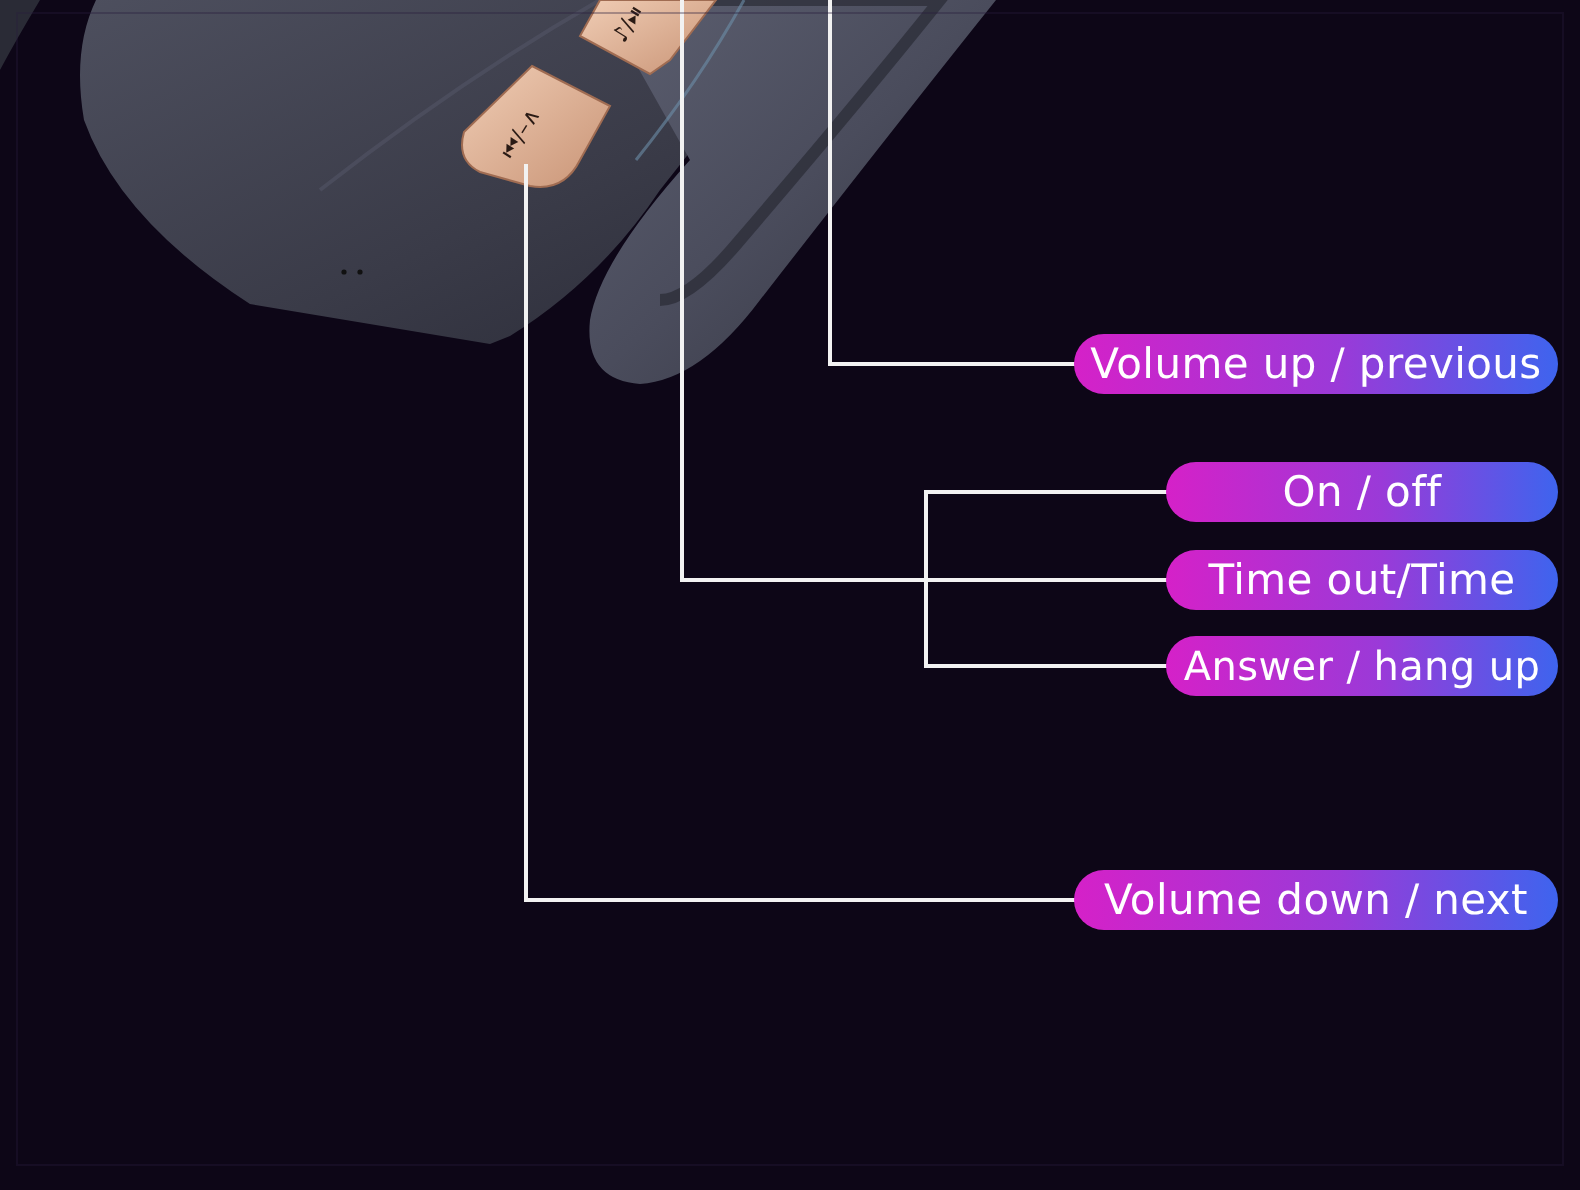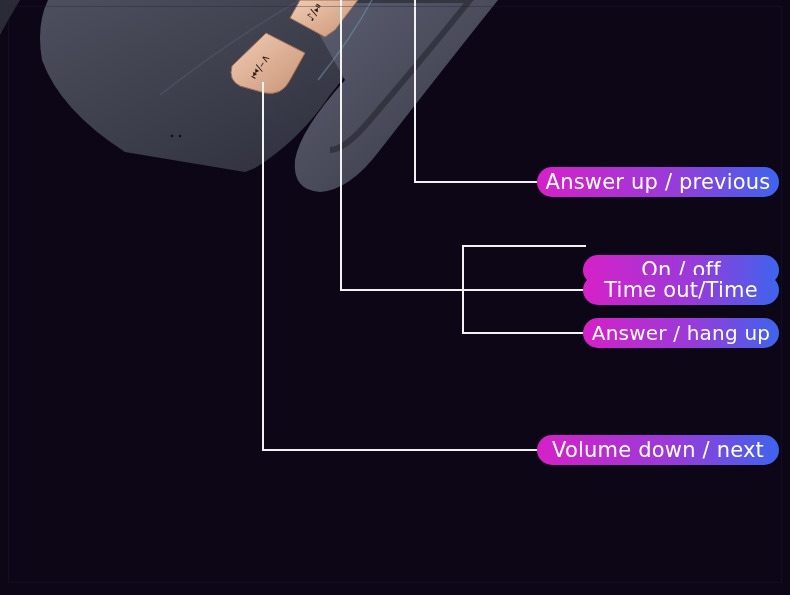--- a/index.html
+++ b/index.html
@@ -63,19 +63,19 @@
   <div class="line" style="left:340px;top:0;width:2px;height:291px;"></div>
   <div class="line" style="left:340px;top:289px;width:246px;height:2px;"></div>
 
   <div class="line" style="left:462px;top:245px;width:2px;height:88px;"></div>
   <div class="line" style="left:462px;top:245px;width:124px;height:2px;"></div>
   <div class="line" style="left:462px;top:332px;width:124px;height:2px;"></div>
 
   <div class="line" style="left:262px;top:82px;width:2px;height:369px;"></div>
   <div class="line" style="left:262px;top:449px;width:278px;height:2px;"></div>
 
-  <div class="pill" style="left:537px;top:167px;width:242px;">Answer up / previous</div>
-  <div class="pill" style="left:583px;top:231px;width:196px;margin-top:24px;">On / off</div>
+  <div class="pill" style="left:537px;top:167px;width:242px;">Volume up / previous</div>
+  <div class="pill" style="left:583px;top:231px;width:196px;">On / off</div>
   <div class="pill" style="left:583px;top:275px;width:196px;">Time out/Time</div>
   <div class="pill" style="left:583px;top:318px;width:196px;font-size:20px;padding:0 4px;">Answer / hang up</div>
   <div class="pill" style="left:537px;top:435px;width:242px;">Volume down / next</div>
 
 </div>
 
 </body></html>

